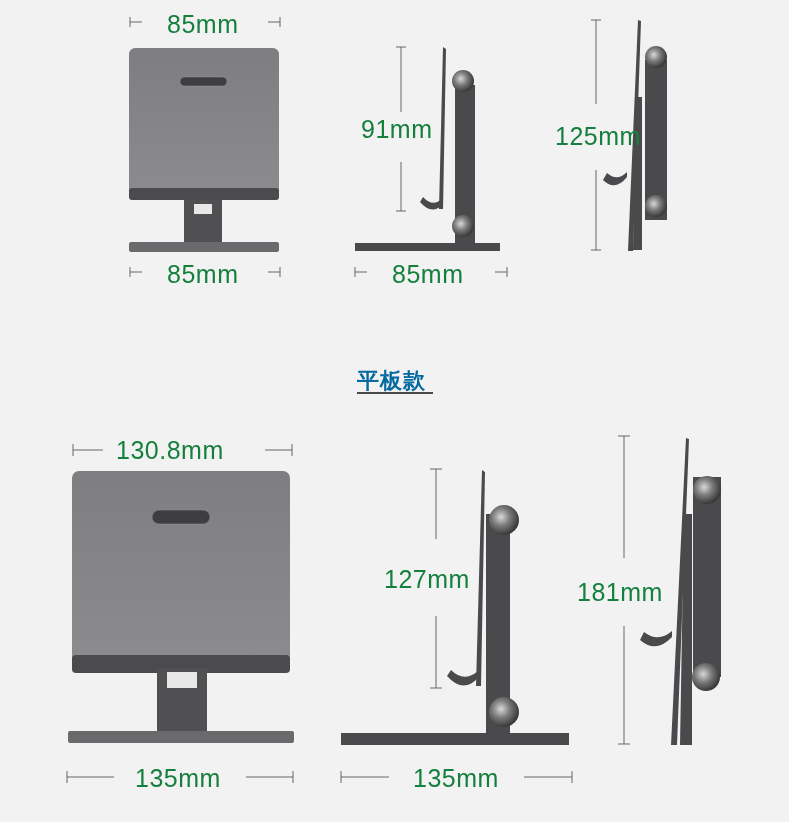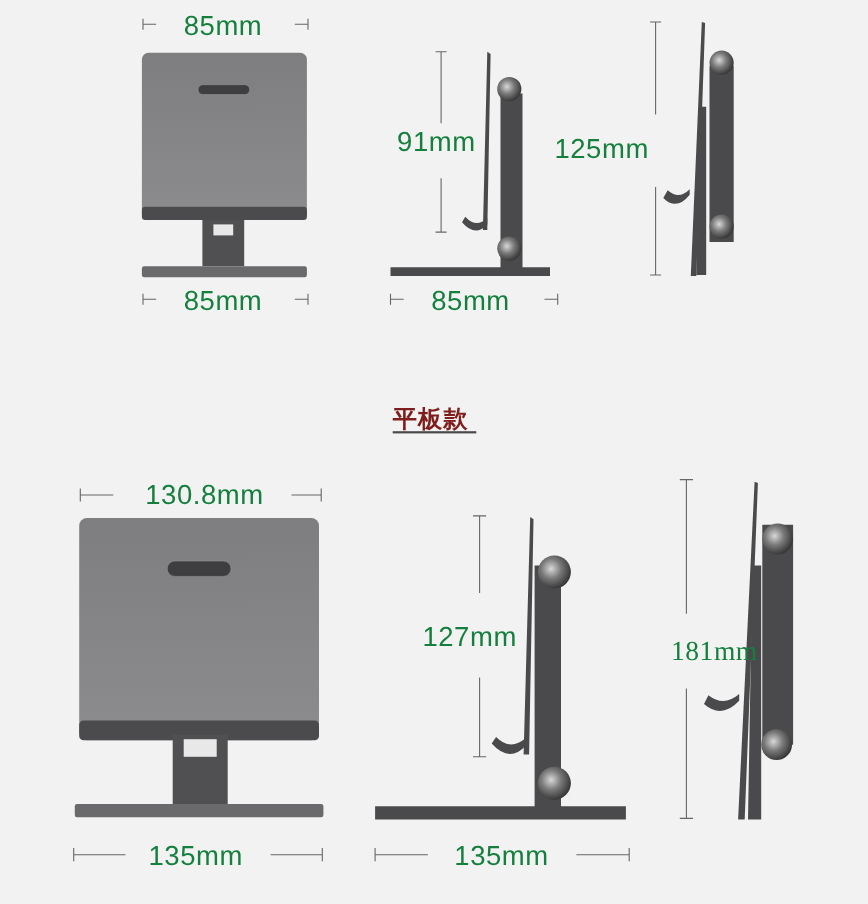--- a/index.html
+++ b/index.html
@@ -1,18 +1,18 @@
 <!DOCTYPE html>
 <html><head>
 <meta charset="utf-8">
 <style>
   html,body{margin:0;padding:0;}
   body{width:789px;height:822px;background:#f2f2f2;position:relative;overflow:hidden;font-family:"Liberation Sans","DejaVu Sans",sans-serif;color:#555;}
   .lbl{position:absolute;font-size:25px;color:#15803d;white-space:nowrap;line-height:1;letter-spacing:0.5px;}
-  .title{position:absolute;left:357px;top:366px;font-size:22px;font-weight:bold;color:#7f1d1d;font-family:"DejaVu Sans",sans-serif;letter-spacing:1px;}
+  .title{position:absolute;left:357px;top:366px;font-size:22px;font-weight:bold;color:#0369a1;font-family:"DejaVu Sans",sans-serif;letter-spacing:1px;}
   .uline{position:absolute;left:357px;top:392px;width:76px;height:2px;background:#4a4a4a;}
   svg{position:absolute;left:0;top:0;}
 </style>
 </head>
 <body>
 
 <svg width="789" height="822" viewBox="0 0 789 822">
   <defs>
     <linearGradient id="face" x1="0" y1="0" x2="0" y2="1">
       <stop offset="0" stop-color="#7e7e80"></stop>
@@ -95,22 +95,22 @@
     <path d="M640 640q16 14 32 -3l0 -6q-14 12 -28 1z"></path>
   </g>
   <circle cx="707" cy="490" r="14" fill="url(#knob)"></circle>
   <circle cx="706" cy="677" r="14" fill="url(#knob)"></circle>
 </svg>
 
 <div class="lbl" style="left:167px;top:12px;">85mm</div>
 <div class="lbl" style="left:167px;top:262px;">85mm</div>
 <div class="lbl" style="left:361px;top:117px;text-align:right;">91mm</div>
 <div class="lbl" style="left:392px;top:262px;">85mm</div>
-<div class="lbl" style="left:504px;top:124px;">125mm</div>
+<div class="lbl" style="left:555px;top:124px;">125mm</div>
 
 <div class="title">平板款</div>
 <div class="uline"></div>
 
-<div class="lbl" style="left:132px;top:438px;">130.8mm</div>
+<div class="lbl" style="left:116px;top:438px;">130.8mm</div>
 <div class="lbl" style="left:135px;top:766px;">135mm</div>
 <div class="lbl" style="left:384px;top:567px;">127mm</div>
 <div class="lbl" style="left:413px;top:766px;">135mm</div>
-<div class="lbl" style="left:610px;top:580px;font-family:Liberation Serif, serif;">181mm</div>
+<div class="lbl" style="left:577px;top:580px;">181mm</div>
 
 </body></html>

